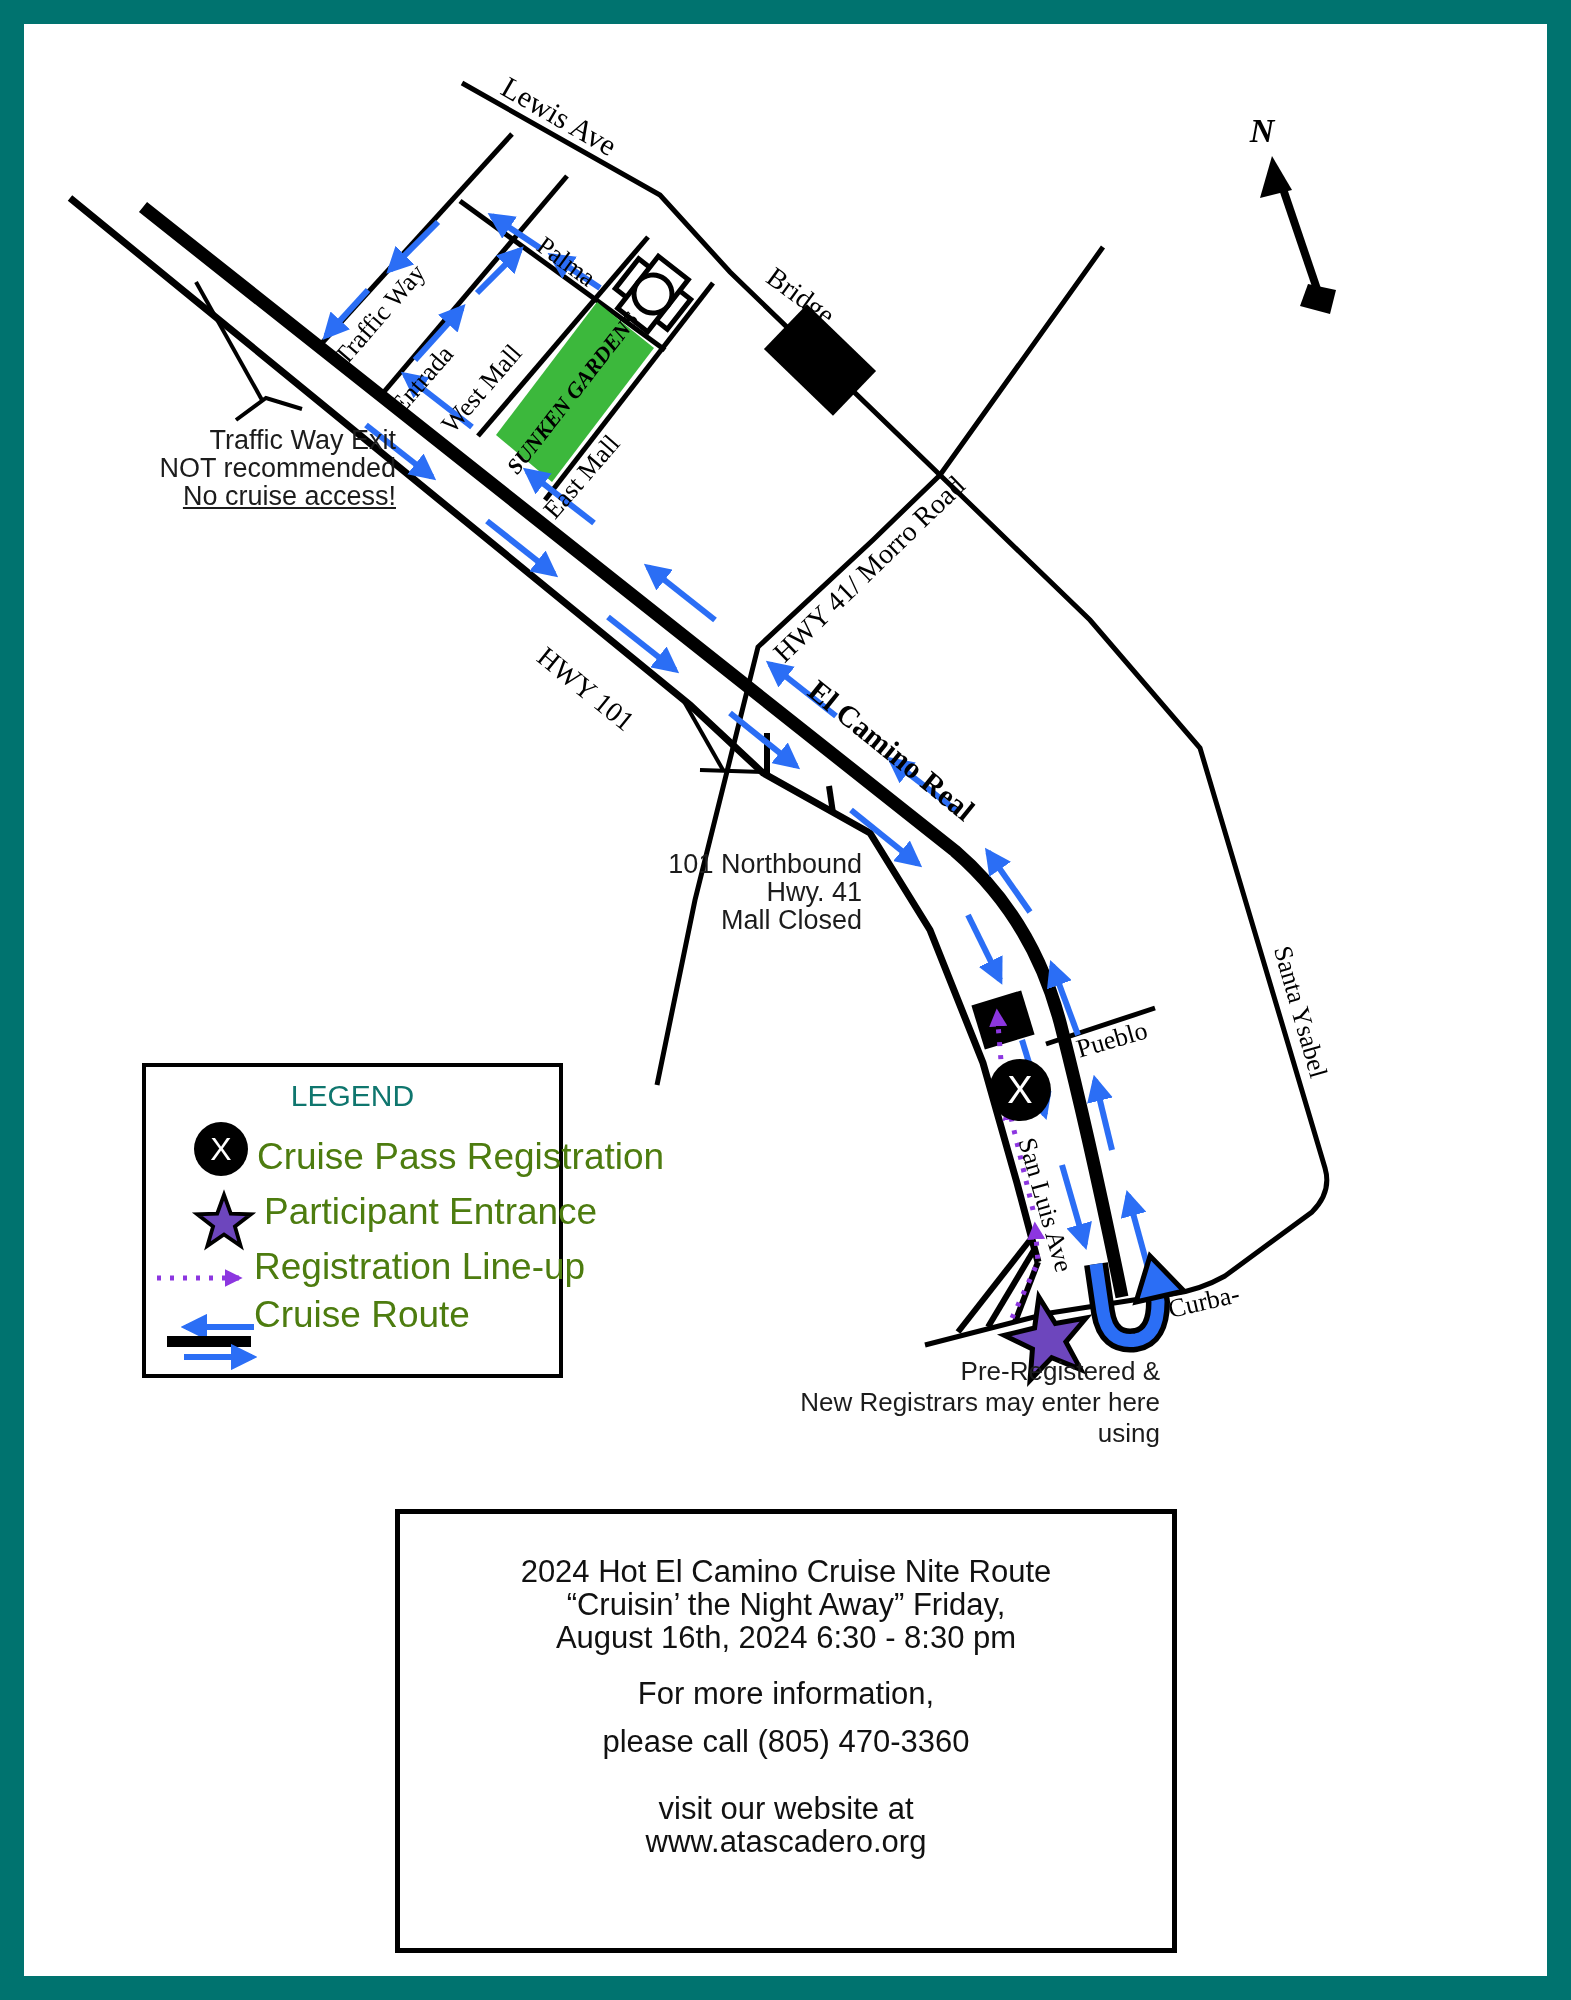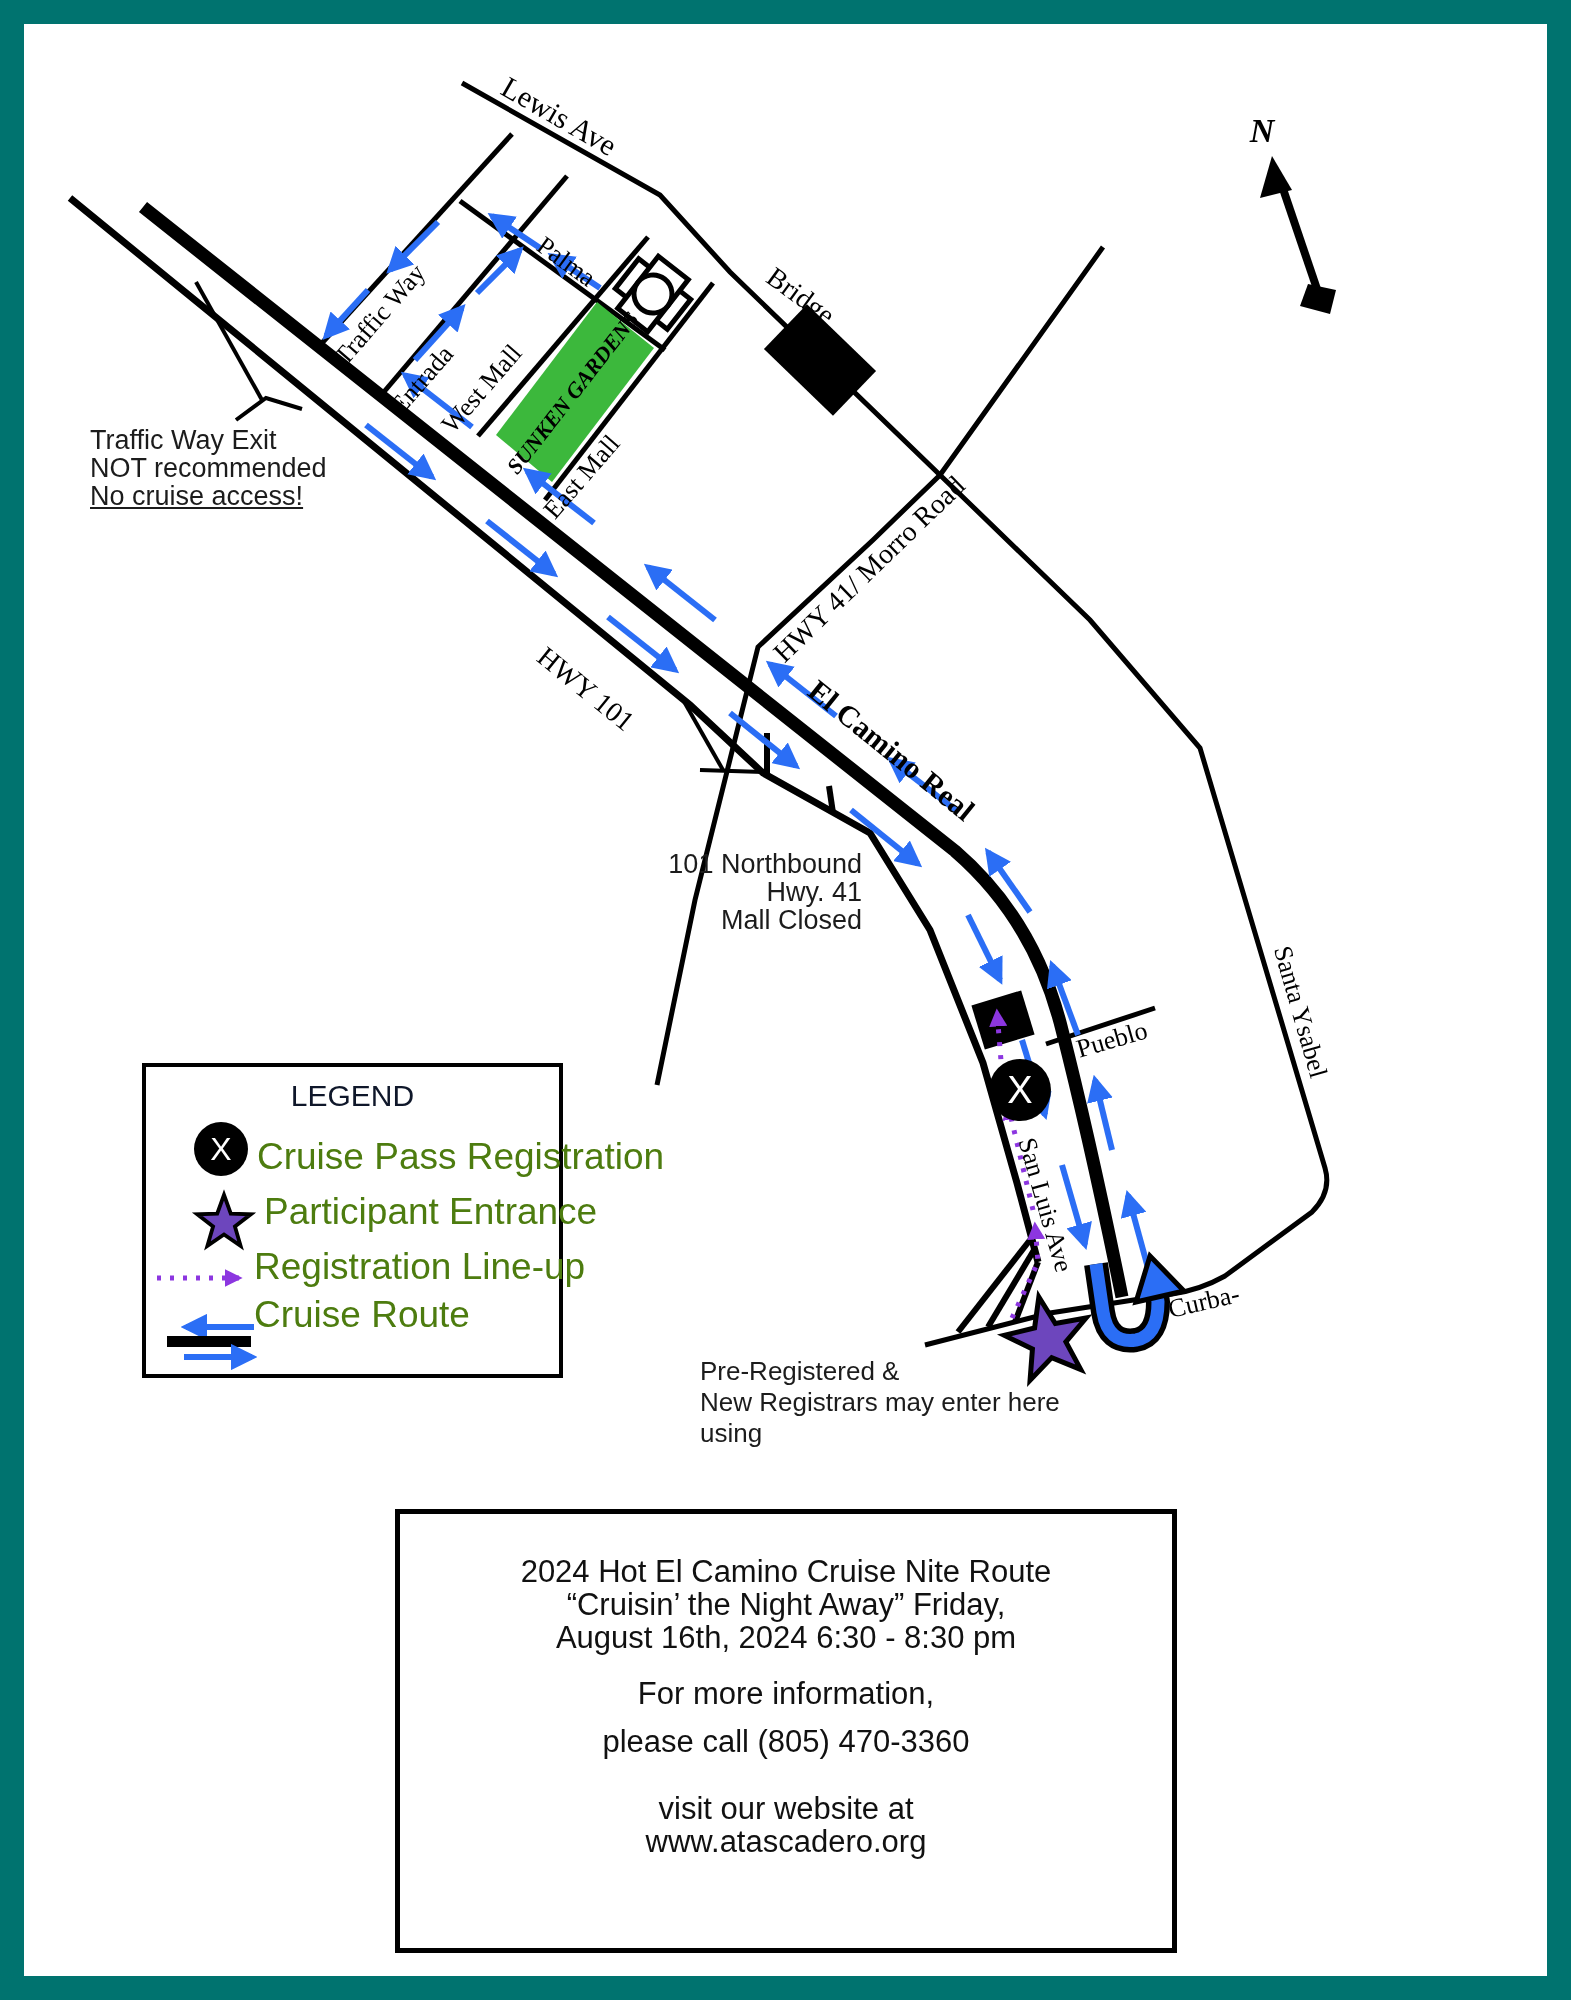--- a/index.html
+++ b/index.html
@@ -11,24 +11,24 @@
   .page{position:relative;width:1571px;height:2000px;background:var(--teal);margin:0 auto;overflow:hidden}
   .inner{position:absolute;left:24px;top:24px;right:24px;bottom:24px;background:var(--paper)}
   svg.map{position:absolute;left:0;top:0}
   .t-serif{font-family:"Liberation Serif","DejaVu Serif",serif;fill:#000}
   .t-serif.b{font-weight:bold}
   .t-serif.bi{font-weight:bold;font-style:italic}
   .road{stroke:#000;fill:none}
   .ca{stroke:var(--blue);stroke-width:6;fill:none;marker-end:url(#ab)}
   .dot{stroke:var(--violet);stroke-width:5;fill:none;stroke-dasharray:4 9;marker-end:url(#ap)}
   .mh-b{fill:var(--blue)} .mh-p{fill:var(--violet)}
-  .note{position:absolute;color:#1c1c1c;font-size:27px;line-height:28px;text-align:left}
+  .note{position:absolute;color:#1c1c1c;font-size:27px;line-height:28px;text-align:right}
   .note .u{text-decoration:underline}
   .legend{position:absolute;left:142px;top:1063px;width:421px;height:315px;border:4px solid #000;background:#fff}
-  .legend .title{position:absolute;left:0;top:12px;width:100%;text-align:center;font-size:30px;color:#0f172a}
+  .legend .title{position:absolute;left:0;top:12px;width:100%;text-align:center;font-size:30px;color:#0f766e}
   .legend .lab{position:absolute;font-size:37px;color:#4d7c0f;white-space:nowrap}
   .legend svg{position:absolute;left:0;top:0}
   .infobox{position:absolute;left:395px;top:1509px;width:782px;height:444px;border:5px solid #000000;background:#fff}
   .iline{position:absolute;left:0;width:100%;text-align:center;font-size:31px;color:#111;white-space:nowrap}
 </style>
 </head>
 <body>
 
 <div class="page">
   <div class="inner"></div>

